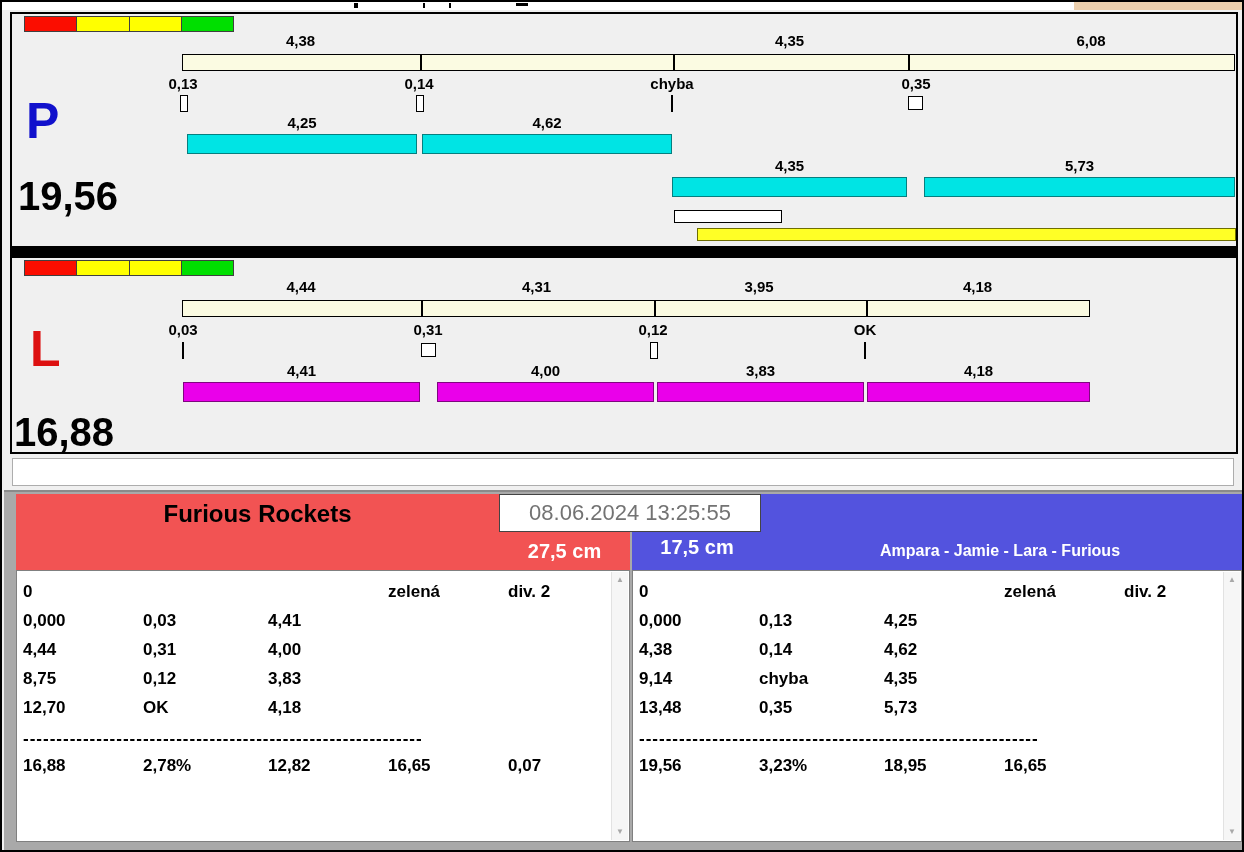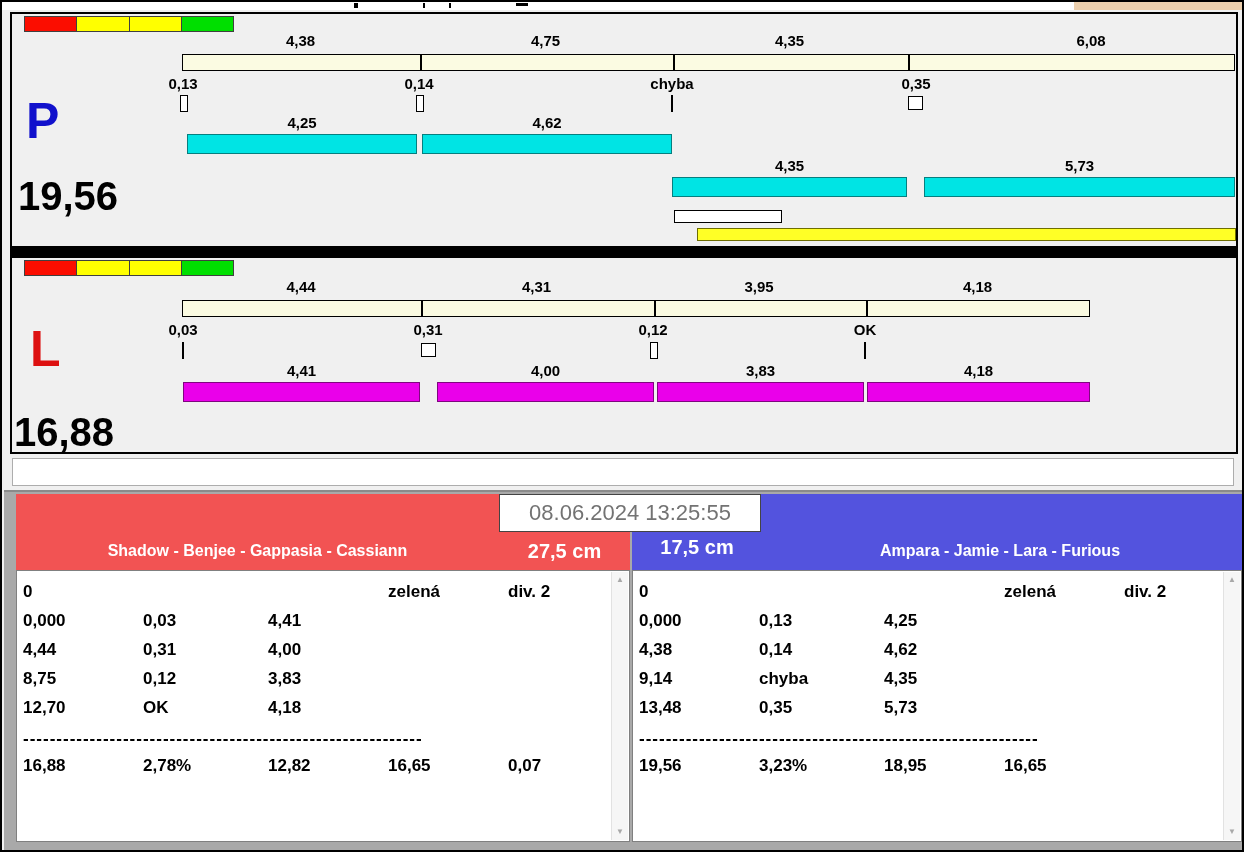--- a/index.html
+++ b/index.html
@@ -58,21 +58,20 @@
   <div class="abs frame" style="left:8px;top:10px;width:1228px;height:236px"></div>
 
   <div class="abs traffic" style="left:22px;top:14px;width:210px;height:16px">
     <div class="c-red"></div>
     <div class="c-yel"></div>
     <div class="c-yel"></div>
     <div class="c-grn"></div>
   </div>
 
   <div class="abs lbl" style="left:180px;top:30px;width:237px">4,38</div>
-  <div class="abs lbl" style="left:417px;top:30px;width:253px">4,75</div>
   <div class="abs lbl" style="left:670px;top:30px;width:235px">4,35</div>
   <div class="abs lbl" style="left:925px;top:30px;width:328px">6,08</div>
 
   <div class="abs ruler" style="left:180px;top:52px;width:1053px;height:17px">
     <i style="left:237px"></i>
     <i style="left:490px"></i>
     <i style="left:725px"></i>
   </div>
 
   <div class="abs lbl" style="left:151px;top:73px;width:60px">0,13</div>
@@ -146,21 +145,21 @@
   <div class="abs bigletter" style="left:28px;top:322px;color:#dd1111">L</div>
   <div class="abs bigtotal" style="left:12px;top:410px">16,88</div>
 
   <div class="abs statusbar" style="left:10px;top:456px;width:1222px;height:28px"></div>
 
   <div class="abs bottom" style="left:2px;top:488px;width:1240px;height:362px"></div>
 
   <div class="abs" style="left:14px;top:492px;width:614px;height:76px;background:#f25353"></div>
   <div class="abs" style="left:630px;top:492px;width:610px;height:76px;background:#5353de"></div>
 
-  <div class="abs subtitle" style="left:14px;top:540px;width:483px">Shadow - Benjee - Gappasia - Cassiann</div>
+  <div class="abs title" style="left:14px;top:498px;width:483px">Furious Rockets</div>
 
   <div class="abs subtitle" style="left:756px;top:540px;width:484px">Ampara - Jamie - Lara - Furious</div>
 
   <div class="abs datebox" style="left:497px;top:492px;width:262px;height:38px">08.06.2024 13:25:55</div>
 
   <div class="abs cmlabel" style="left:497px;top:538px;width:131px">27,5 cm</div>
   <div class="abs cmlabel" style="left:630px;top:534px;width:130px">17,5 cm</div>
 
   <div class="abs tablebox" style="left:14px;top:568px;width:614px;height:272px">
     <div class="grid">

